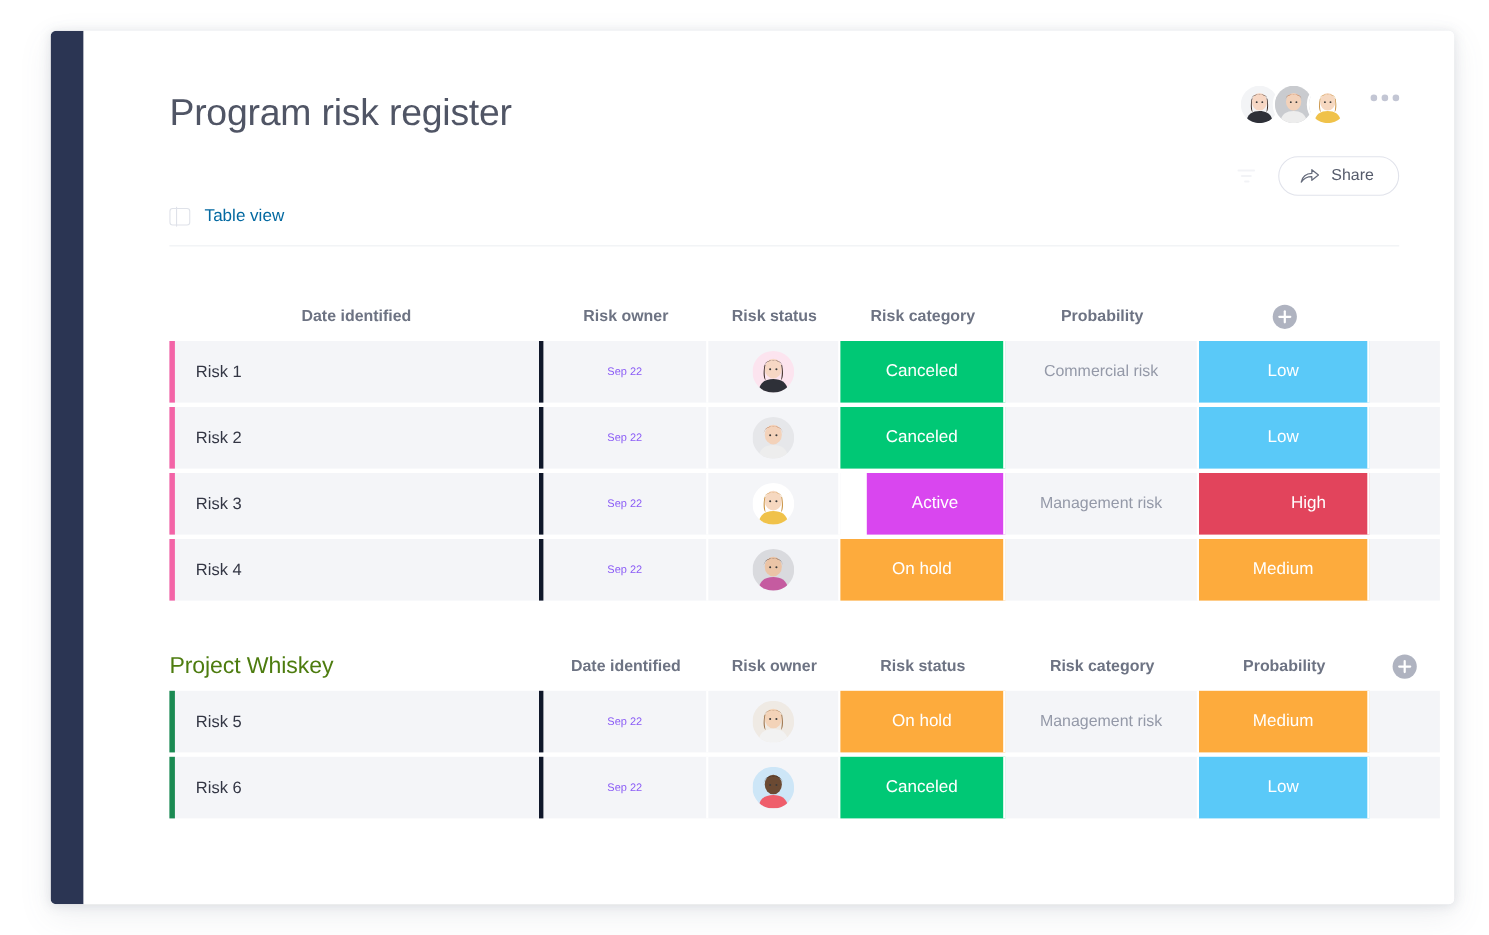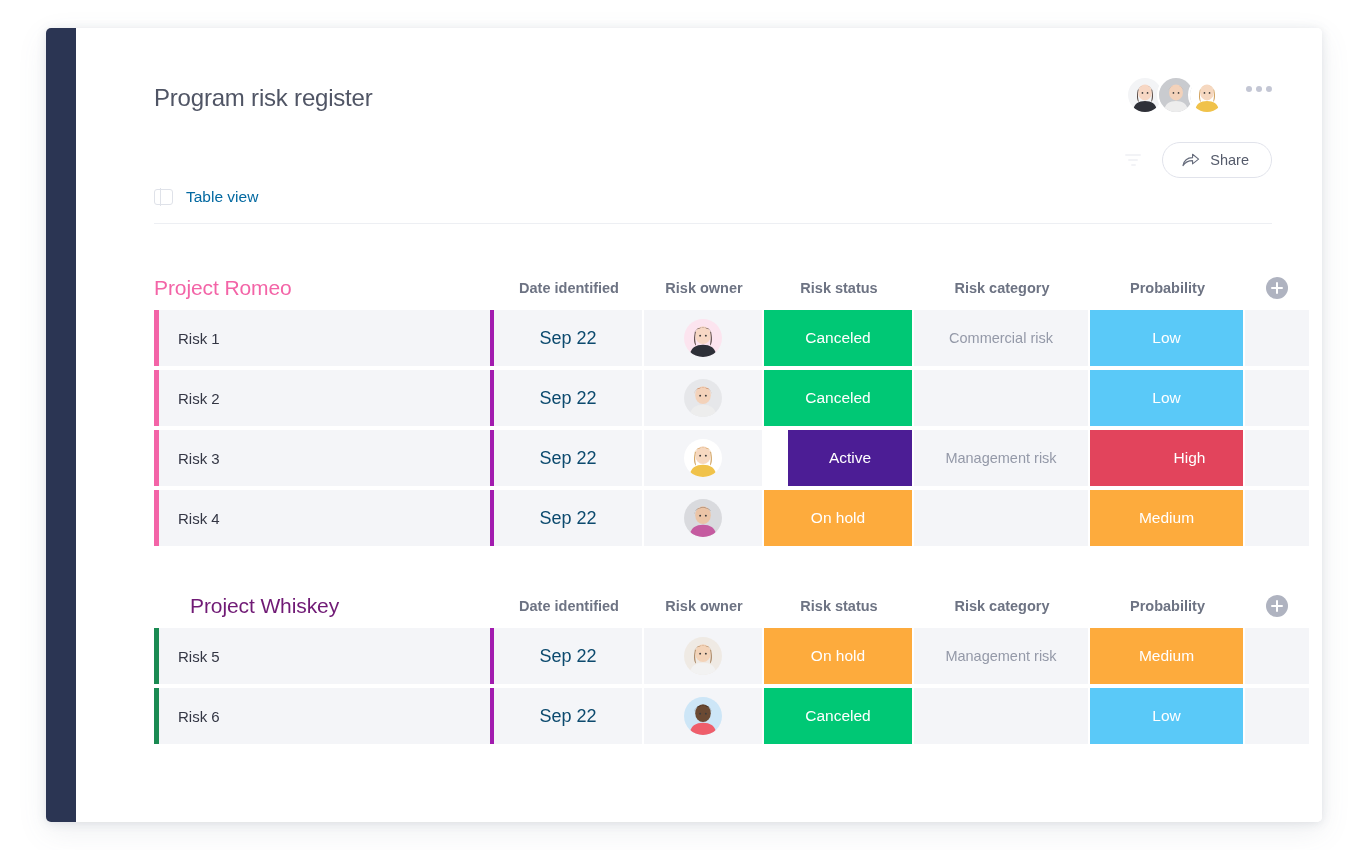--- a/index.html
+++ b/index.html
@@ -54,21 +54,21 @@
   
   .topbar {
     position: relative;
     height: 150px;
   }
 
   .page-title {
     position: absolute;
     left: 0;
     top: 56px;
-    font-size: 24px;
+    font-size: 34px;
     font-weight: 400;
     color: #505565;
     letter-spacing: -0.2px;
   }
 
   .avatars {
     position: absolute;
     right: 46px;
     top: 48px;
     display: flex;
@@ -228,29 +228,29 @@
     font-size: 15px;
     background: #F4F5F8;
     border-right: 2px solid #ffffff;
   }
 
   .cell.name {
     justify-content: flex-start;
     padding-left: 24px;
     color: #333644;
     position: relative;
-    border-right: 4px solid #a21caf;
+    border-right: 4px solid #0f172a;
   }
   .cell.name .accent {
     position: absolute;
     left: 0; top: 0; bottom: 0;
     width: 5px;
   }
 
-  .cell.date   { color: #0c4a6e; font-size: 18px; }
+  .cell.date   { color: #8b5cf6; font-size: 10px; }
   .cell.category { color: #9499A8; font-size: 14.5px; }
   .cell.status, .cell.prob { color: #ffffff; font-size: 15.5px; }
   .cell.blank  { background: #F4F5F8; border-right: none; }
   .cell.owner  { background: #F4F5F8; }
 
   .owner-av {
     width: 38px; height: 38px;
     border-radius: 50%;
     overflow: hidden;
     position: relative;
@@ -324,21 +324,20 @@
       </div>
 
       <div class="viewbar">
         <div class="board-icon"></div>
         <div class="view-label">Table view</div>
       </div>
 
       <div class="groups">
           <div class="group">
             <div class="grid-head">
-              <div class="group-title" style="color: rgb(243, 100, 167);">Project Romeo</div>
               <div class="col-head">Date identified</div>
               <div class="col-head">Risk owner</div>
               <div class="col-head">Risk status</div>
               <div class="col-head">Risk category</div>
               <div class="col-head">Probability</div>
               <div class="add-col">
                 <div class="plus"></div>
               </div>
             </div>
             <div class="grid-row">
@@ -396,21 +395,21 @@
                     <rect width="40" height="40" fill="#FFFFFF"></rect>
                     <path d="M6 40 C6 30 13 27 20 27 C27 27 34 30 34 40 Z" fill="#F0C24A"></path>
                     <ellipse cx="20" cy="17" rx="8.2" ry="9.4" fill="#F6D8C0"></ellipse>
                     <path d="M11 16 C11 7 29 7 29 16 C29 12 26 9 20 9 C14 9 11 12 11 16 Z" fill="#C8903F"></path>
                     <path d="M11.5 14 C10 22 11 27 12.6 28 C11 20 12 15 12.6 13 Z" fill="#C8903F"></path>
                     <path d="M28.5 14 C30 22 29 27 27.4 28 C29 20 28 15 27.4 13 Z" fill="#C8903F"></path>
                     <circle cx="17" cy="17.5" r="1" fill="#3b3b3b"></circle>
                     <circle cx="23" cy="17.5" r="1" fill="#3b3b3b"></circle>
                   </svg></div>
               </div>
-              <div class="cell status" style="background: #4c1d95; margin-left: 24px;">Active</div>
+              <div class="cell status" style="background: #d946ef; margin-left: 24px;">Active</div>
               <div class="cell category">Management risk</div>
               <div class="cell prob" style="background: rgb(226, 68, 92); padding-left: 46px;">High</div>
               <div class="cell blank"></div>
             </div>
             <div class="grid-row">
               <div class="cell name">
                 <span class="accent" style="background: rgb(243, 100, 167);"></span>
                 <span>Risk 4</span>
               </div>
               <div class="cell date">Sep 22</div>
@@ -425,21 +424,21 @@
                   </svg></div>
               </div>
               <div class="cell status" style="background: rgb(253, 171, 61);">On hold</div>
               <div class="cell category"></div>
               <div class="cell prob" style="background: rgb(253, 171, 61);">Medium</div>
               <div class="cell blank"></div>
             </div>
           </div>
           <div class="group">
             <div class="grid-head">
-              <div class="group-title" style="color: #701a75; margin-left: 36px;">Project Whiskey</div>
+              <div class="group-title" style="color: #4d7c0f;">Project Whiskey</div>
               <div class="col-head">Date identified</div>
               <div class="col-head">Risk owner</div>
               <div class="col-head">Risk status</div>
               <div class="col-head">Risk category</div>
               <div class="col-head">Probability</div>
               <div class="add-col">
                 <div class="plus"></div>
               </div>
             </div>
             <div class="grid-row">

